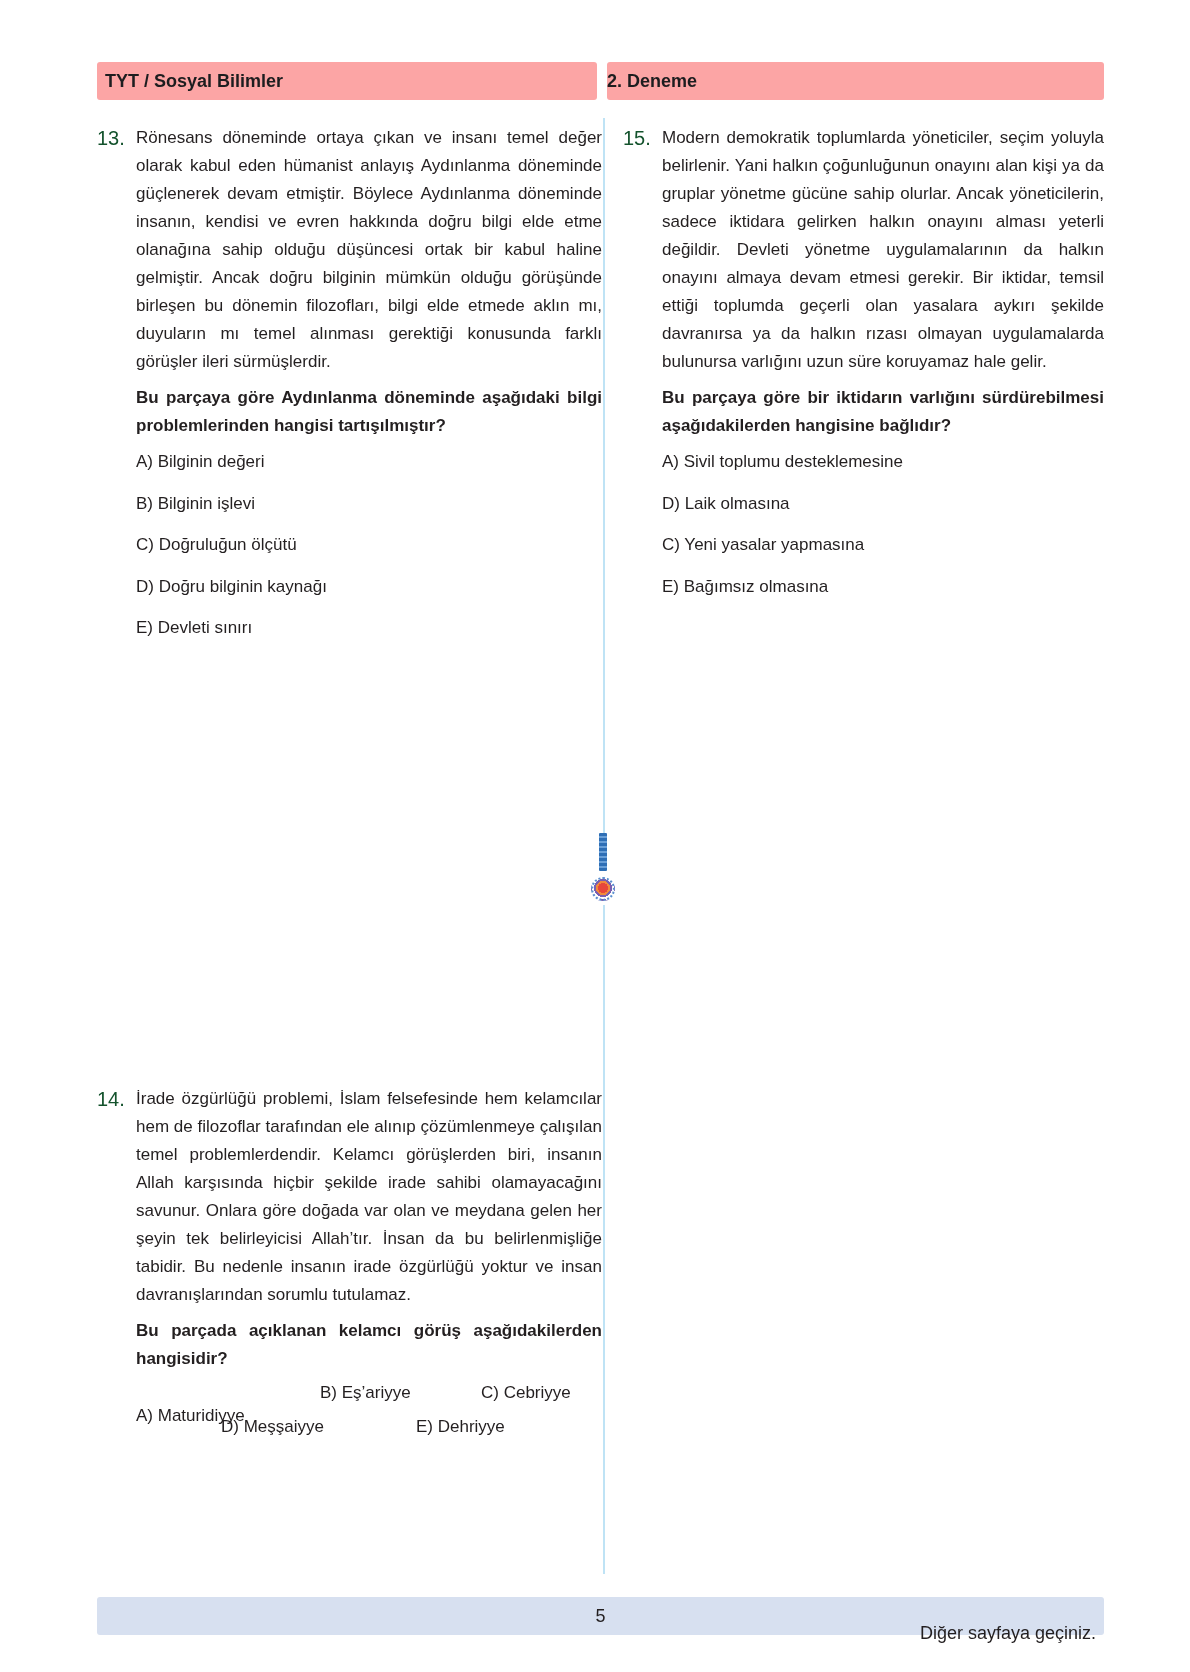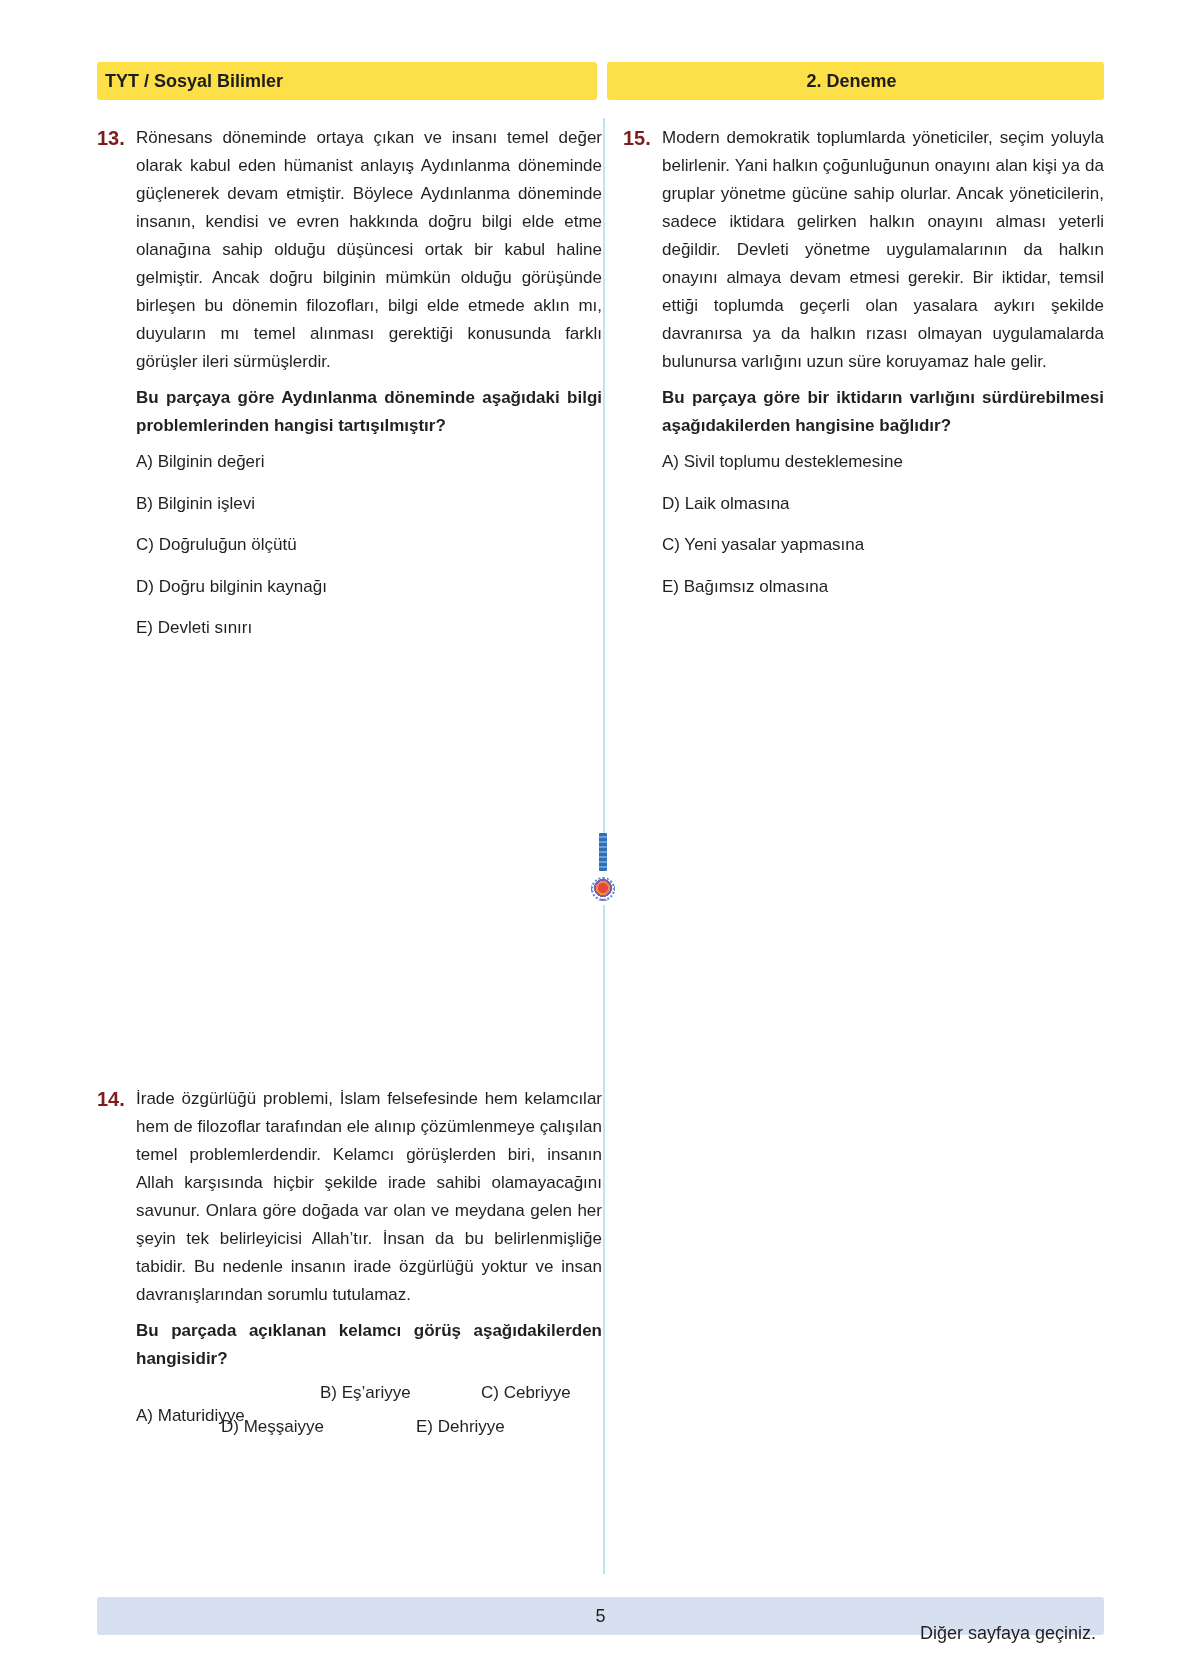--- a/index.html
+++ b/index.html
@@ -1,30 +1,30 @@
 <!DOCTYPE html>
 <html><head>
 <meta charset="utf-8">
 <style>
   html, body { margin:0; padding:0; background:#ffffff; }
   body { width:1190px; height:1672px; position:relative; overflow:hidden;
          font-family:"Liberation Sans", sans-serif; color:#231f20; }
-  .hdr { position:absolute; top:62px; height:38px; background:#fde047; border-radius:3px;
+  .hdr { position:absolute; top:62px; height:38px; background:#fca5a5; border-radius:3px;
          font-weight:bold; font-size:18px; color:#1d1d1f; line-height:38px; }
   .hdr-left { left:97px; width:500px; padding-left:8px; box-sizing:border-box; }
-  .hdr-right { left:607px; width:497px; text-align:center; padding-right:8px; box-sizing:border-box; }
+  .hdr-right { left:607px; width:497px; text-align:left; padding-right:8px; box-sizing:border-box; }
   .divider { position:absolute; left:603px; top:118px; width:2px; height:1456px; background:#bfe3f5; }
   .logo { position:absolute; left:590px; top:833px; width:28px; height:72px; background:#fff; }
   .logo-text { position:absolute; left:9px; top:0; width:8px; height:38px; background:
       repeating-linear-gradient(180deg,#2f6fb5 0 3px,#6aa0d8 3px 5px); border-radius:1px; }
   .logo-globe { position:absolute; left:1px; top:44px; width:24px; height:24px; border-radius:50%;
       border:2px dotted #5b8fcf; box-sizing:border-box;
       background:radial-gradient(circle at 50% 45%, #e8473b 0 5px, #f08a3c 5px 7px, #7a5fb0 7px 9px, #ffffff 9px); }
   .q { position:absolute; font-size:17px; line-height:28px; }
-  .q-num { position:absolute; left:0; top:0; color:#7f1d1d; font-weight:bold; font-size:20px; }
+  .q-num { position:absolute; left:0; top:0; color:#14532d; font-weight:normal; font-size:20px; }
   .q-body { margin-left:39px; text-align:justify; }
   .q-stem { font-weight:bold; margin-top:8px; }
   .opts { margin-top:8px; }
   .opt { height:41.5px; line-height:28px; }
   .opts-grid { position:relative; margin-top:6px; height:70px; }
   .opts-grid .o { position:absolute; white-space:nowrap; }
   .footer { position:absolute; left:97px; top:1597px; width:1007px; height:38px; background:#d7e0f0;
             border-radius:3px; font-size:18px; line-height:38px; color:#231f20; }
   .page-num { position:absolute; left:0; width:100%; text-align:center; top:0; }
   .footer-note { position:absolute; right:8px; top:17px;margin-left:24px; }

